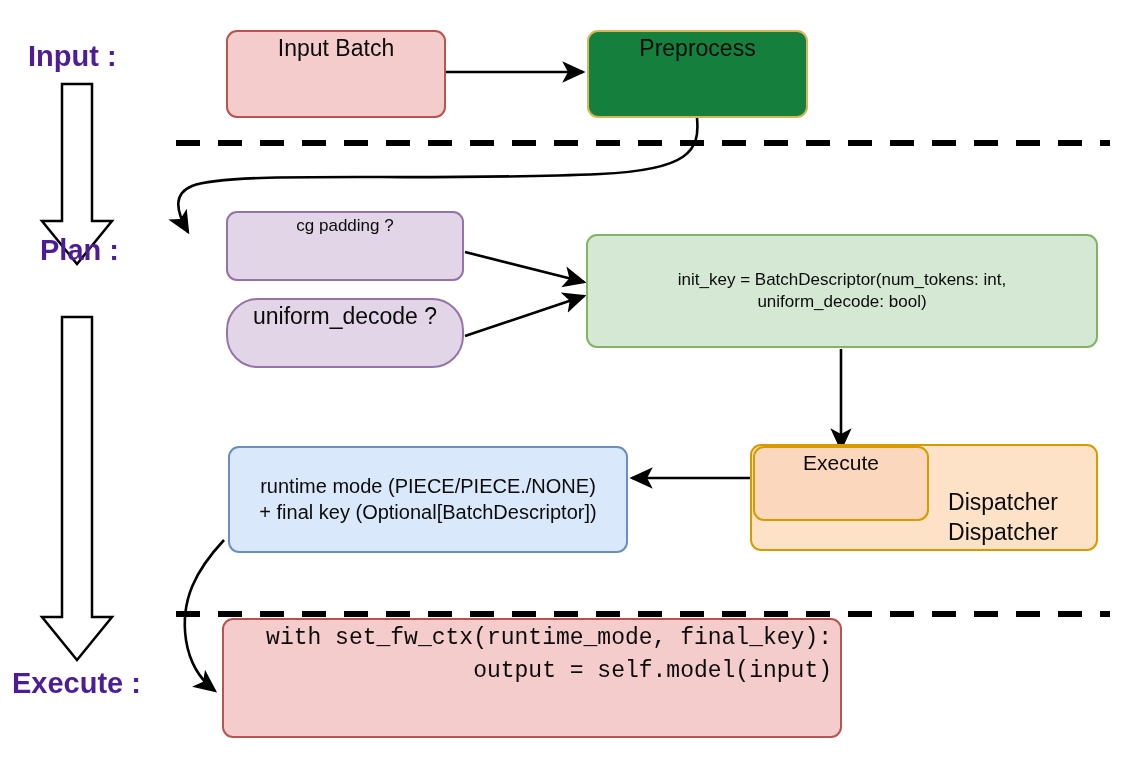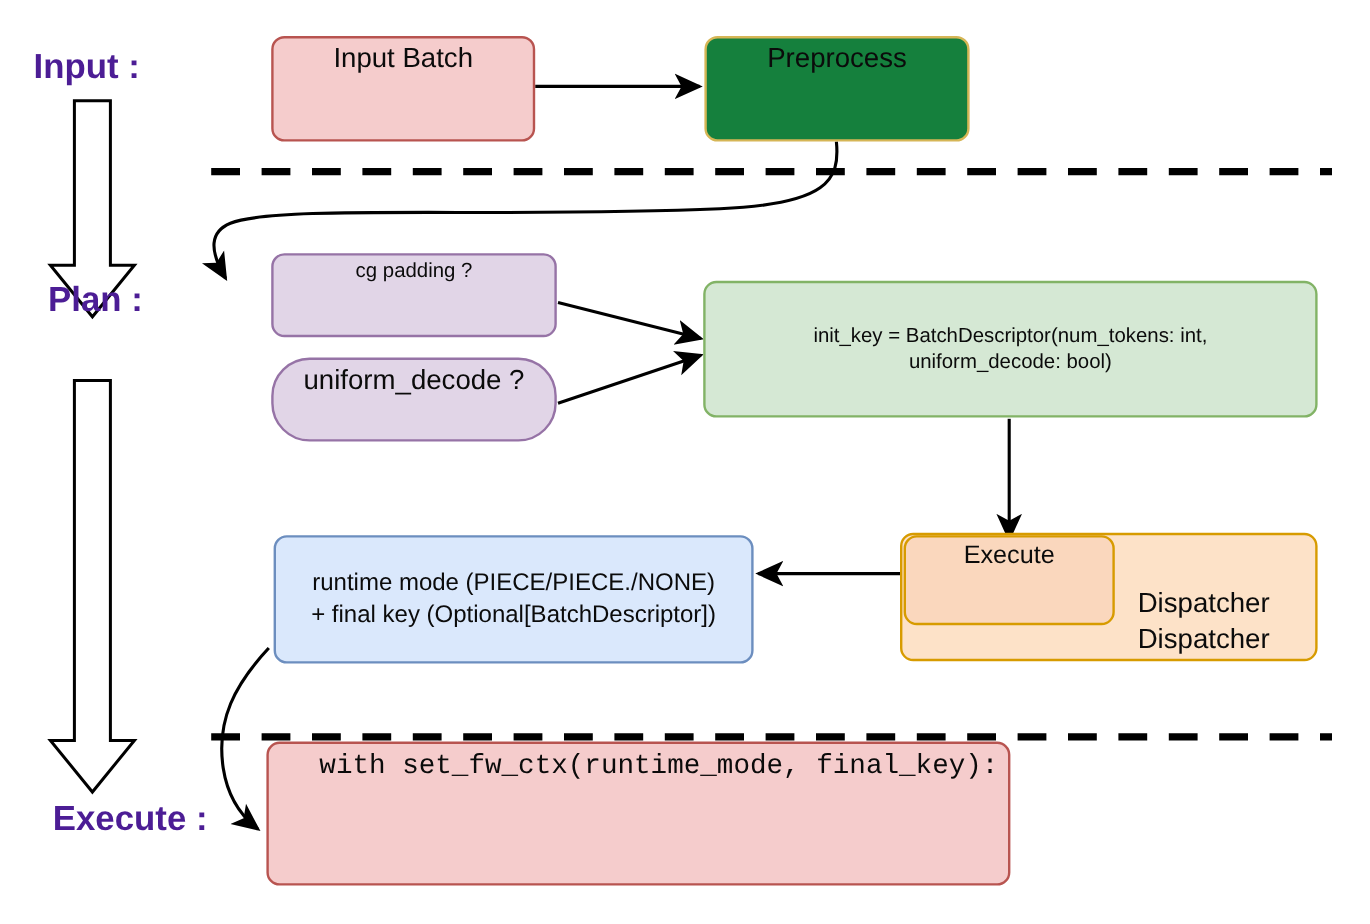--- a/index.html
+++ b/index.html
@@ -82,21 +82,21 @@
 
     <line x1="841" y1="349" x2="841" y2="449" stroke="#000000" stroke-width="2.6" marker-end="url(#arrowhead)"></line>
 
     <line x1="753" y1="478" x2="632" y2="478" stroke="#000000" stroke-width="2.6" marker-end="url(#arrowhead)"></line>
 
     <path d="M224,540 C196,570 180,600 186,640 C190,666 202,681 215,691" fill="none" stroke="#000000" stroke-width="2.6" marker-end="url(#arrowhead)"></path>
   </svg>
 
   <div class="stage-label" style="left:28px; top:40px; font-size:29px;">Input :</div>
   <div class="stage-label" style="left:40px; top:234px; font-size:29px;">Plan :</div>
-  <div class="stage-label" style="left:12px; top:667px; font-size:29px;margin-left:32px;">Execute :</div>
+  <div class="stage-label" style="left:12px; top:667px; font-size:29px;">Execute :</div>
 
   <div class="node" style="left:226px; top:30px; width:220px; height:88px; background:#f5cccc; border-color:#b85450; font-size:23px;">
     <span>Input Batch</span>
   </div>
 
   <div class="node" style="left:587px; top:30px; width:221px; height:88px; background:#15803d; border-color:#d6b656; font-size:23px;">
     <span>Preprocess</span>
   </div>
 
   <div class="node" style="left:226px; top:211px; width:238px; height:70px; background:#e1d5e7; border-color:#9673a6; font-size:17px;">
@@ -121,15 +121,16 @@
     <span>Execute</span>
   </div>
 
   <div class="node" style="left:228px; top:446px; width:400px; height:107px; background:#dae8fc; border-color:#6c8ebf; font-size:20px; flex-direction:column;">
     <span>runtime mode (PIECE/PIECE./NONE)</span>
     <span>+ final key (Optional[BatchDescriptor])</span>
   </div>
 
   <div class="node code-node" style="left:222px; top:618px; width:620px; height:120px; background:#f5cccc; border-color:#b85450; flex-direction:column; align-items:flex-end;">
     <span>with set_fw_ctx(runtime_mode, final_key):</span>
+    <span>    output = self.model(input)</span>
   </div>
 
 </div>
 
 </body></html>

